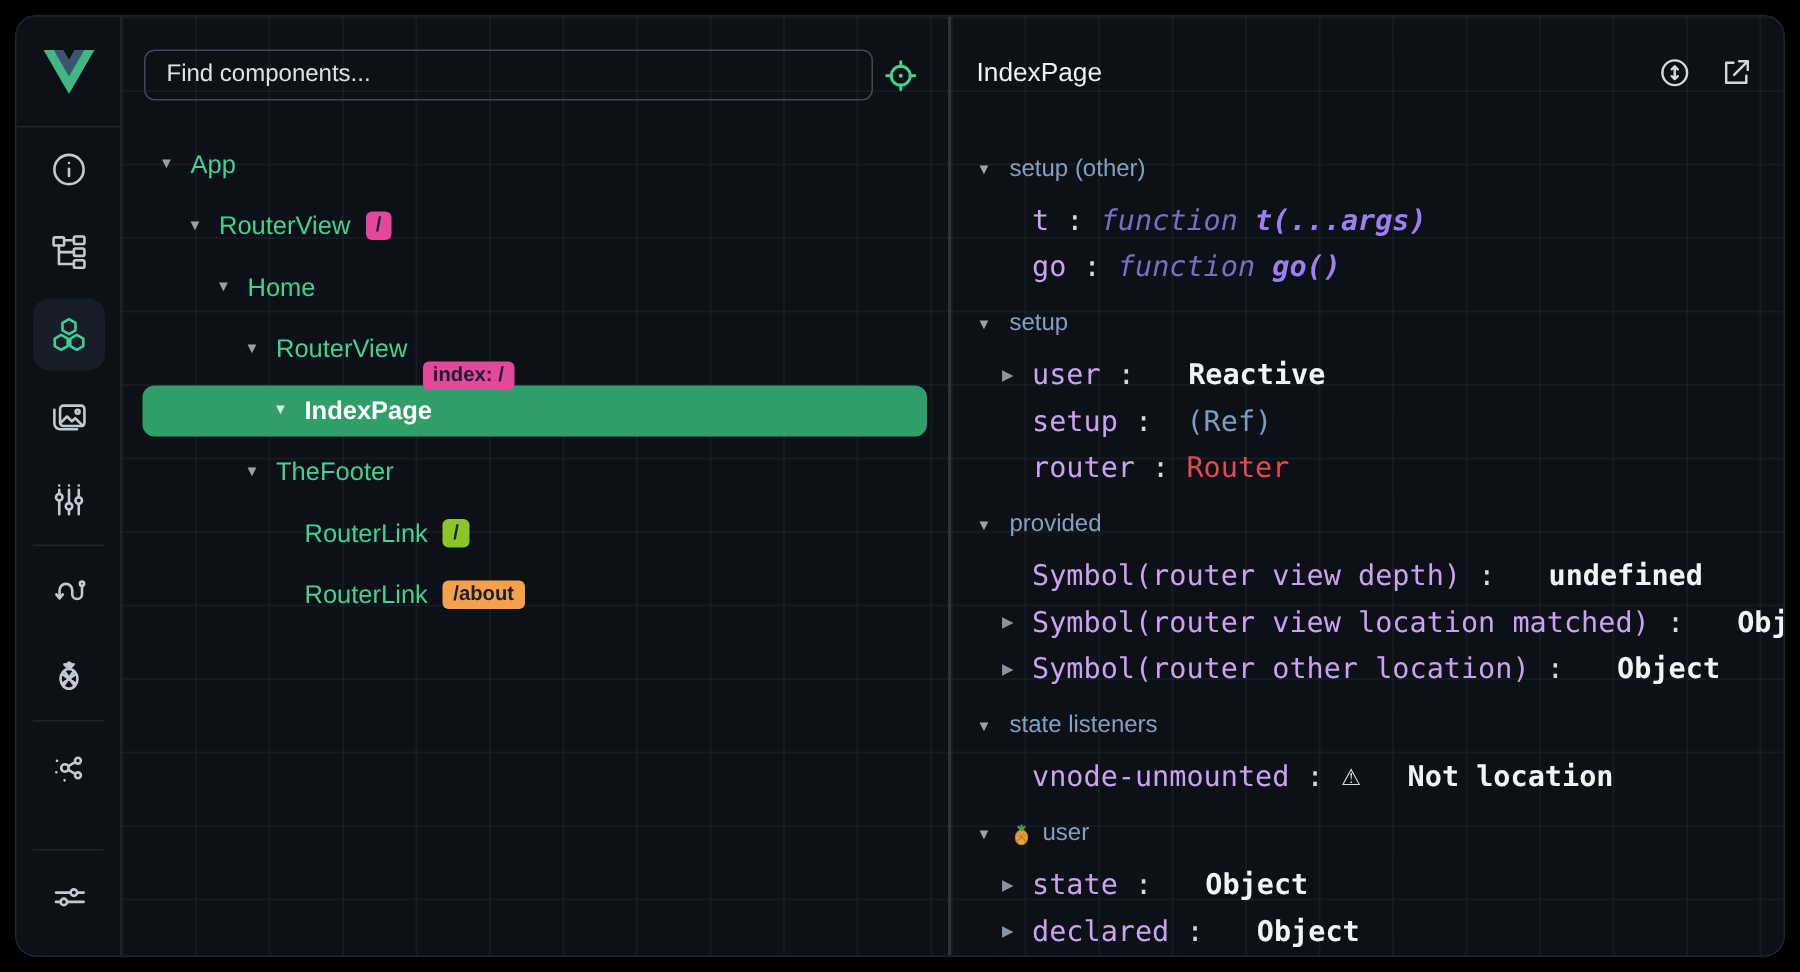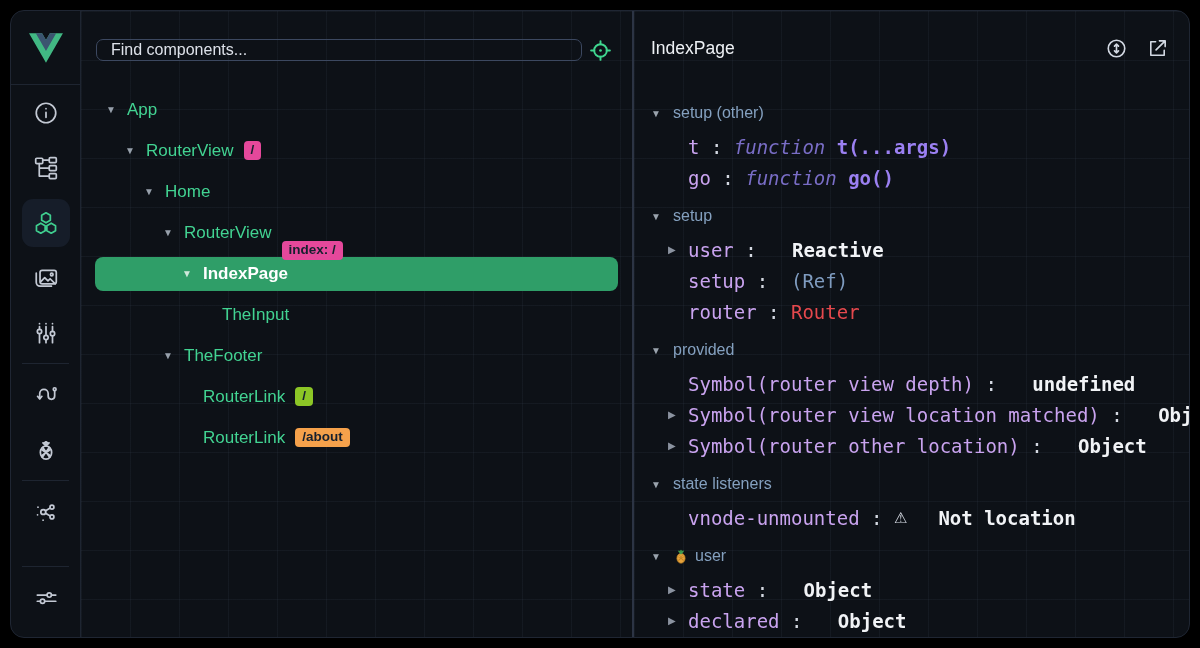--- a/index.html
+++ b/index.html
@@ -20,21 +20,21 @@
   
   .gridbg {
     background-image: linear-gradient(to right, rgba(160,180,210,0.055) 1px, transparent 1px),
                       linear-gradient(to bottom, rgba(160,180,210,0.055) 1px, transparent 1px);
     background-size: 49px 49px;
   }
 
   
   .tree-panel { width:553px; flex:0 0 553px; border-right:2px solid #2c3444; display:flex; flex-direction:column; overflow:hidden; }
   .search-row { display:flex; align-items:center; padding:21px 14px 0 15px; }
-  .search-input { flex:1; height:22px; background:transparent; border:1px solid #3c4860; border-radius:7px; color:#e6e9ef; font-size:16px; padding:0 14px; outline:none; font-family:"Liberation Sans","DejaVu Sans",sans-serif; }
+  .search-input { flex:1; height:34px; background:transparent; border:1px solid #3c4860; border-radius:7px; color:#e6e9ef; font-size:16px; padding:0 14px; outline:none; font-family:"Liberation Sans","DejaVu Sans",sans-serif; }
   .search-input::placeholder { color:#dde1e9; opacity:1; }
   .inspect-btn { width:36px; height:36px; display:flex; align-items:center; justify-content:center; cursor:pointer; }
   .inspect-btn svg { stroke:#3fd68f; stroke-width:2; fill:none; stroke-linecap:round; }
 
   .tree { padding-top:21px; overflow:hidden; }
   .trow { height:41px; display:flex; align-items:center; cursor:pointer; }
   .trow .caret { width:16px; flex:0 0 16px; font-size:10px; color:#97a0ab; text-align:center; margin-right:8px; }
   .tlabel { font-size:17px; color:#42d392; }
   .trow.sel { height:34px; margin:3.5px 14px 3.5px 14px; border-radius:8px; background:#2f9e68; }
   .trow.sel .tlabel { color:#ffffff; font-weight:600; }
@@ -54,21 +54,21 @@
   .shead { height:36px; display:flex; align-items:center; padding-left:17px; cursor:pointer; }
   .shead .caret { width:15px; flex:0 0 15px; font-size:10px; color:#9aa3ad; margin-right:7px; }
   .shead .slabel { font-size:16px; color:#84a0bf; }
   .shead .sicon { margin-right:6px; display:flex; }
   .drow { height:31px; display:flex; align-items:center; padding-left:34px; white-space:pre; overflow:hidden; font-family:"DejaVu Sans Mono","Liberation Mono",monospace; font-size:19px; }
   .drow .rcaret { width:15px; flex:0 0 15px; font-size:10px; color:#8b93a0; margin-right:5px; font-family:"Liberation Sans",sans-serif; }
   .dkey { color:#c9a3ef; }
   .colon { color:#d4d9e2; }
   .vp-plain { color:#f1f3f6; font-weight:bold;margin-left:24px; }
   .vp-kw { color:#796dc6; font-style:italic; }
-  .vp-sig { color:#9b80f2; font-weight:bold; }
+  .vp-sig { color:#9b80f2; font-style:italic; font-weight:bold; }
   .vp-muted { color:#7f9cc0; }
   .vp-red { color:#e5484d; }
   .vp-warnicon { color:#d7dce5; font-family:"DejaVu Sans",sans-serif; font-size:15px; padding-right:7px; }
 </style>
 </head>
 <body>
 
 <div class="stage">
   <div class="app">
 
@@ -188,24 +188,20 @@
             <span class="tlabel">Home</span>
           </div>
           <div class="trow" style="padding-left: 79px;">
             <span class="caret">▼</span>
             <span class="tlabel">RouterView</span>
             <span class="badge" style="background: rgb(229, 72, 155); margin-top: 36px;">index: /</span>
           </div>
           <div class="trow sel" style="padding-left: 84px;">
             <span class="caret">▼</span>
             <span class="tlabel">IndexPage</span>
-          </div>
-          <div class="trow" style="padding-left: 117px;">
-            <span class="caret"></span>
-            <span class="tlabel">TheInput</span>
           </div>
           <div class="trow" style="padding-left: 79px;">
             <span class="caret">▼</span>
             <span class="tlabel">TheFooter</span>
           </div>
           <div class="trow" style="padding-left: 98px;">
             <span class="caret"></span>
             <span class="tlabel">RouterLink</span>
             <span class="badge" style="background: rgb(140, 198, 38);">/</span>
           </div>

